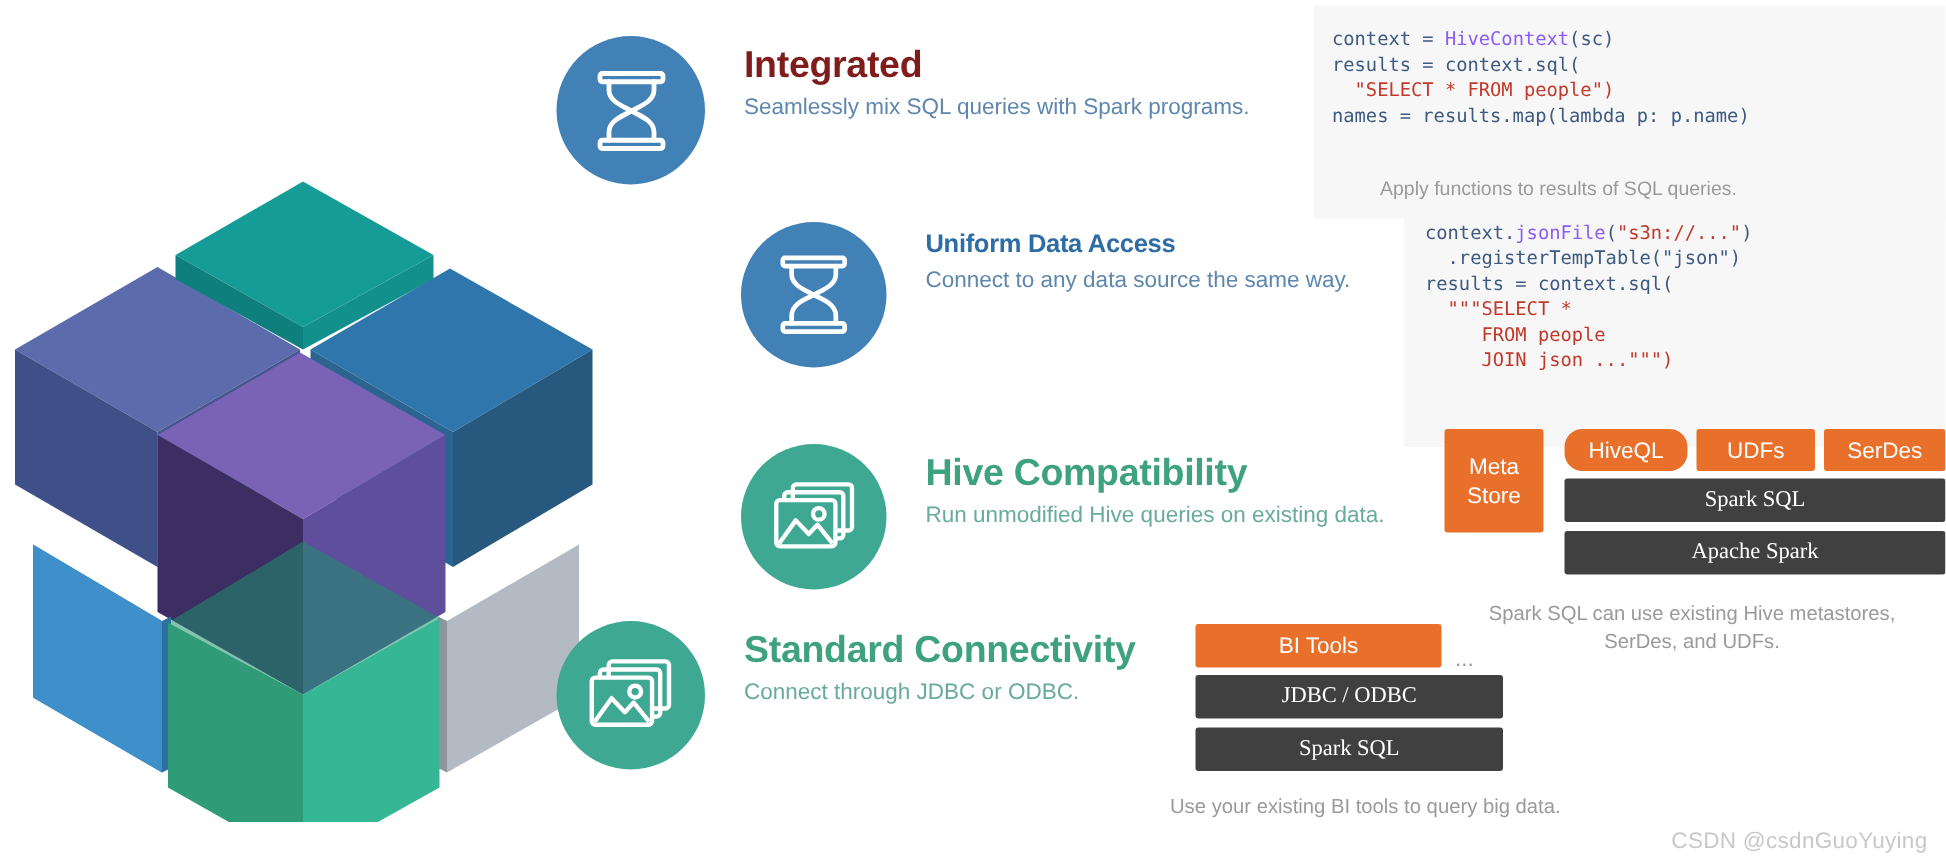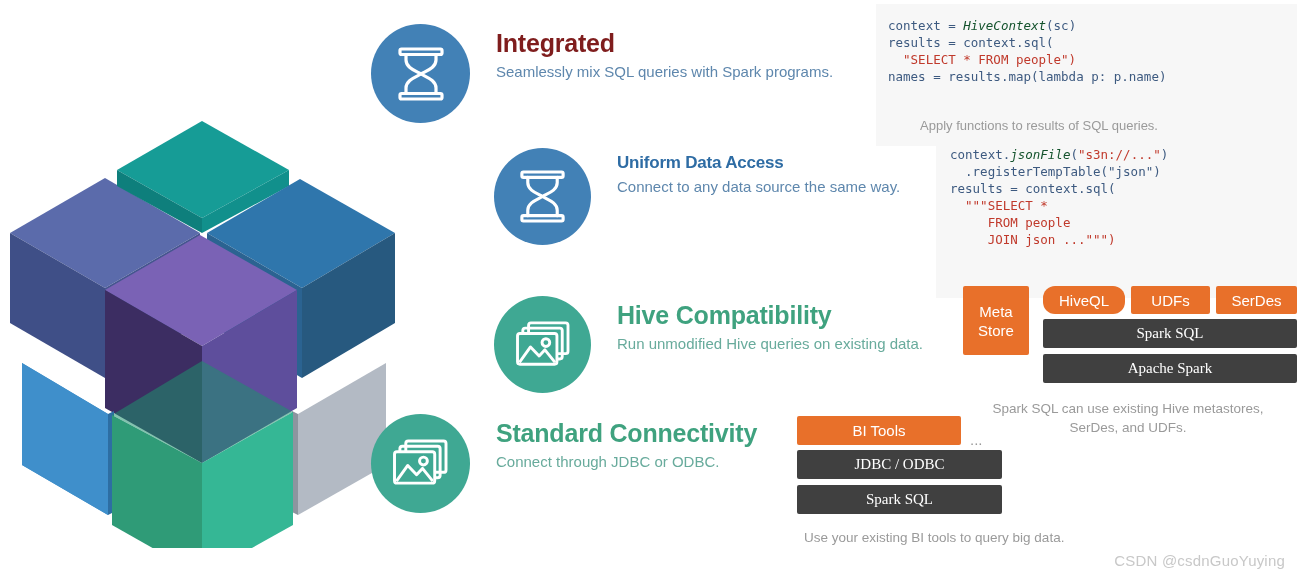--- a/index.html
+++ b/index.html
@@ -47,21 +47,21 @@
 
   
   .codepanel{
     position:absolute;background:#f7f7f7;
     font-family:"DejaVu Sans Mono", monospace;
     font-size:12.5px;line-height:17px;color:#3d5a80;
     white-space:pre;
   }
   #code-panel-integrated{left:876px;top:4px;width:419px;height:129px;padding:13px 0 0 12px;}
   #code-panel-uniform{left:936px;top:134px;width:359px;height:152px;padding:12px 0 0 14px;}
-  .codepanel .kw{color:#14532d;font-style:italic;}
+  .codepanel .kw{color:#8b5cf6;}
   .codepanel .sql{color:#c0392b;}
   .codepanel .str{color:#c0392b;}
   .caption{
     font-family:"Liberation Sans", sans-serif;color:#9a9a9a;font-size:13px;
     white-space:normal;
   }
   #code-caption-integrated{position:absolute;left:44px;top:96px;margin-top:17px;}
   #code-caption-uniform{position:absolute;left:16px;top:119px;}
 
   
@@ -237,17 +237,17 @@
     <div>SerDes, and UDFs.</div>
   </div>
 
   <div id="conn-stack">
     <div class="box orange" style="left:0;top:0;width:164px;height:29px;">BI Tools</div>
     <div class="box blue" style="left:0;top:34px;width:205px;height:29px;">JDBC / ODBC</div>
     <div class="box blue" style="left:0;top:69px;width:205px;height:29px;">Spark SQL</div>
     <div class="note" style="left:173px;top:14px;color:#9a9a9a;font-size:15px;">...</div>
   </div>
 
-  <div class="note" id="conn-caption" style="left:780px;top:528px;margin-left:24px;">Use your existing BI tools to query big data.</div>
+  <div class="note" id="conn-caption" style="left:780px;top:528px;">Use your existing BI tools to query big data.</div>
 
   <div id="watermark">CSDN @csdnGuoYuying</div>
 
 </div>
 
 </body></html>

